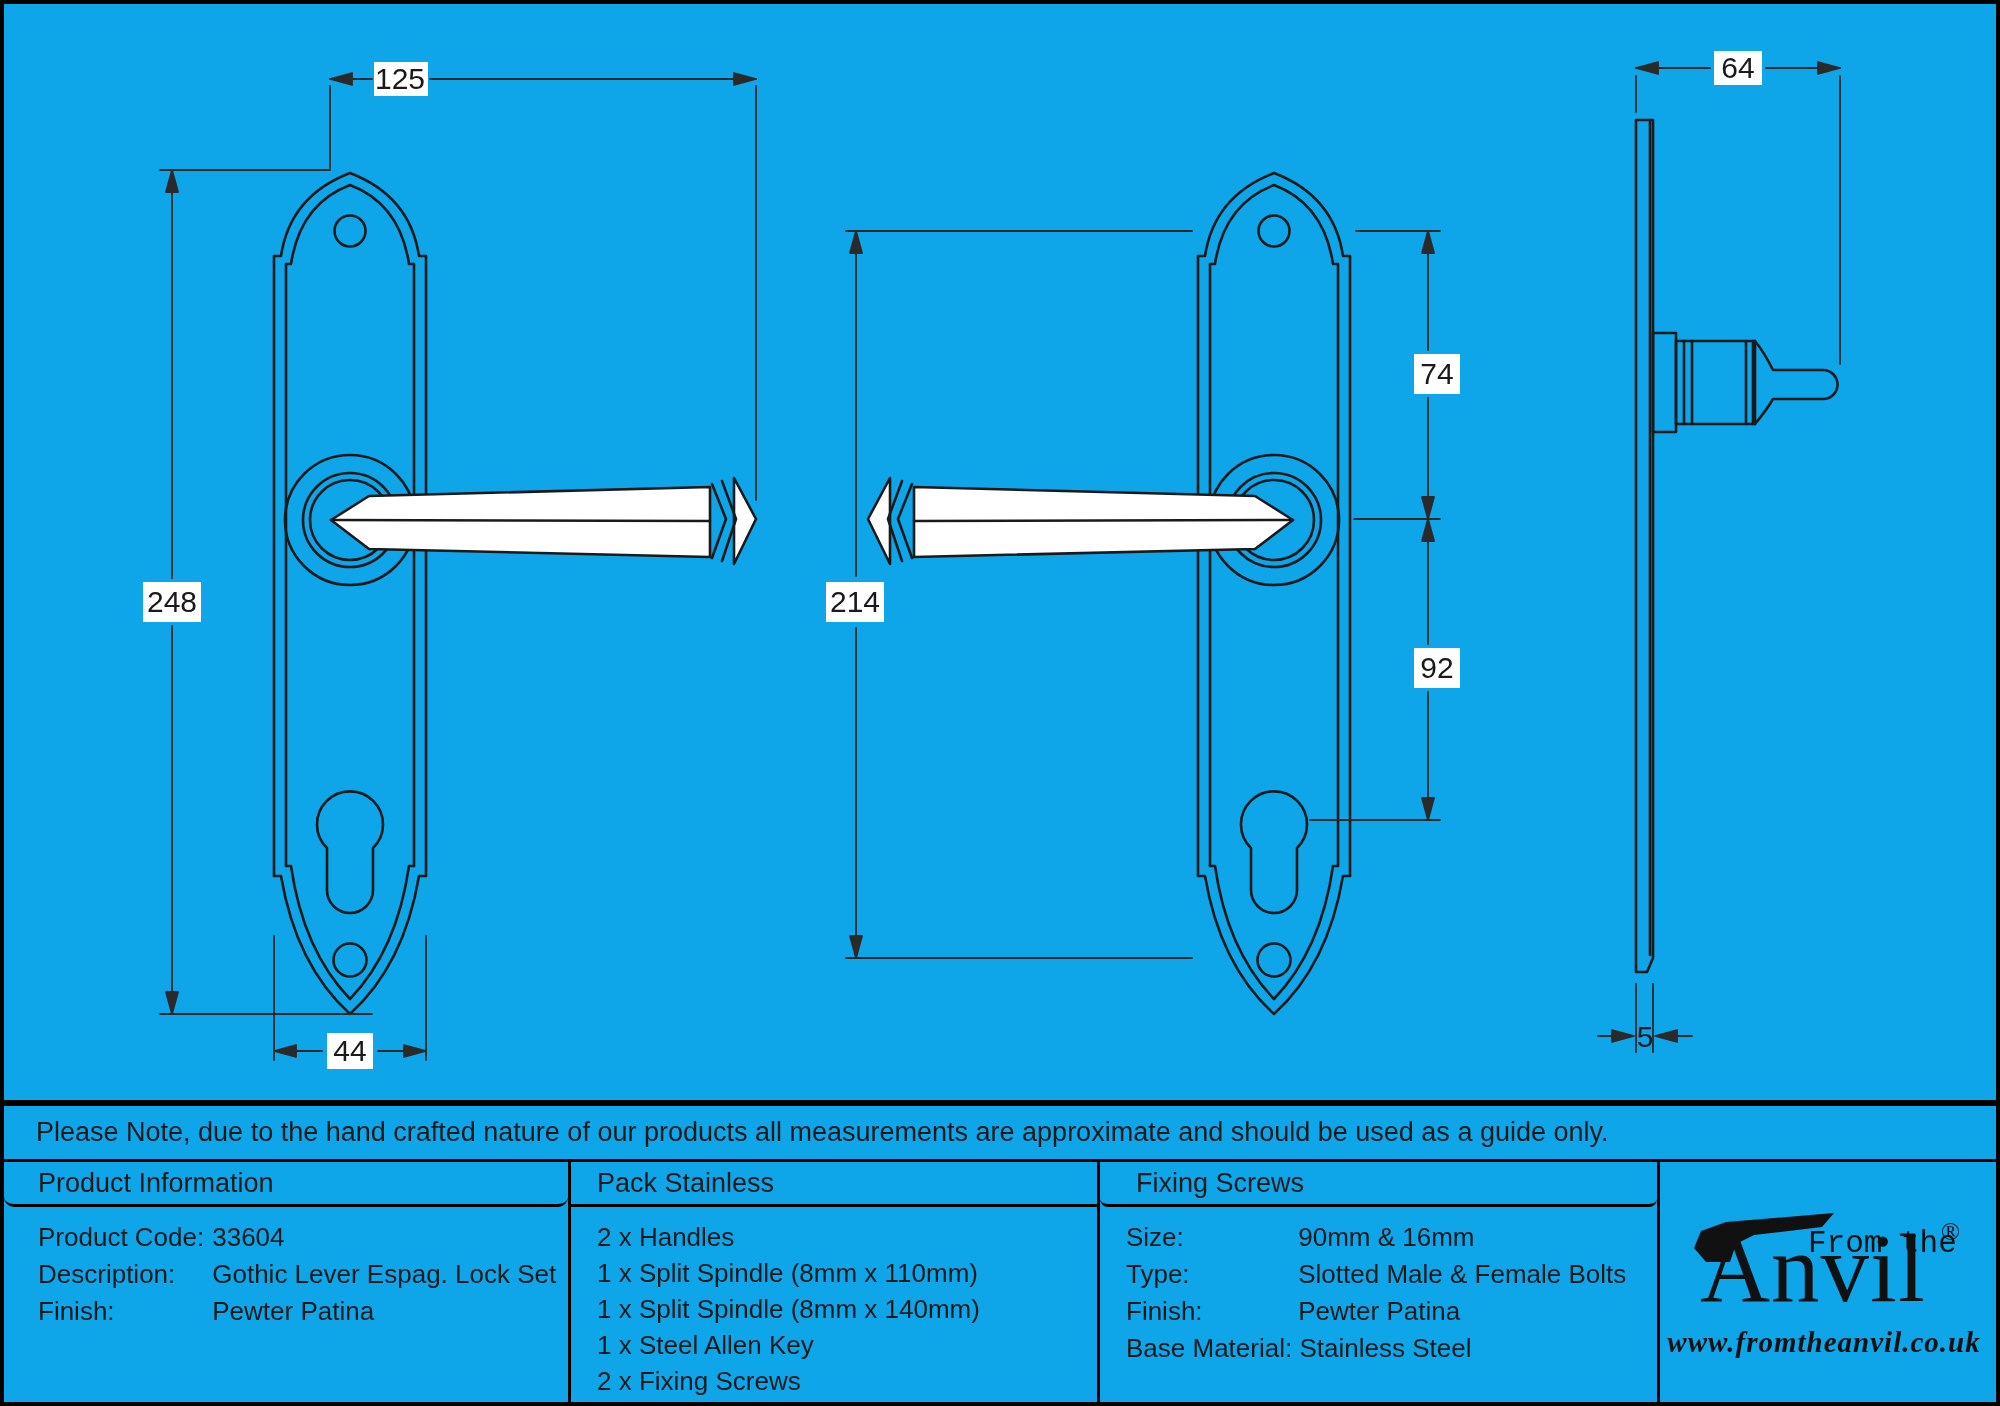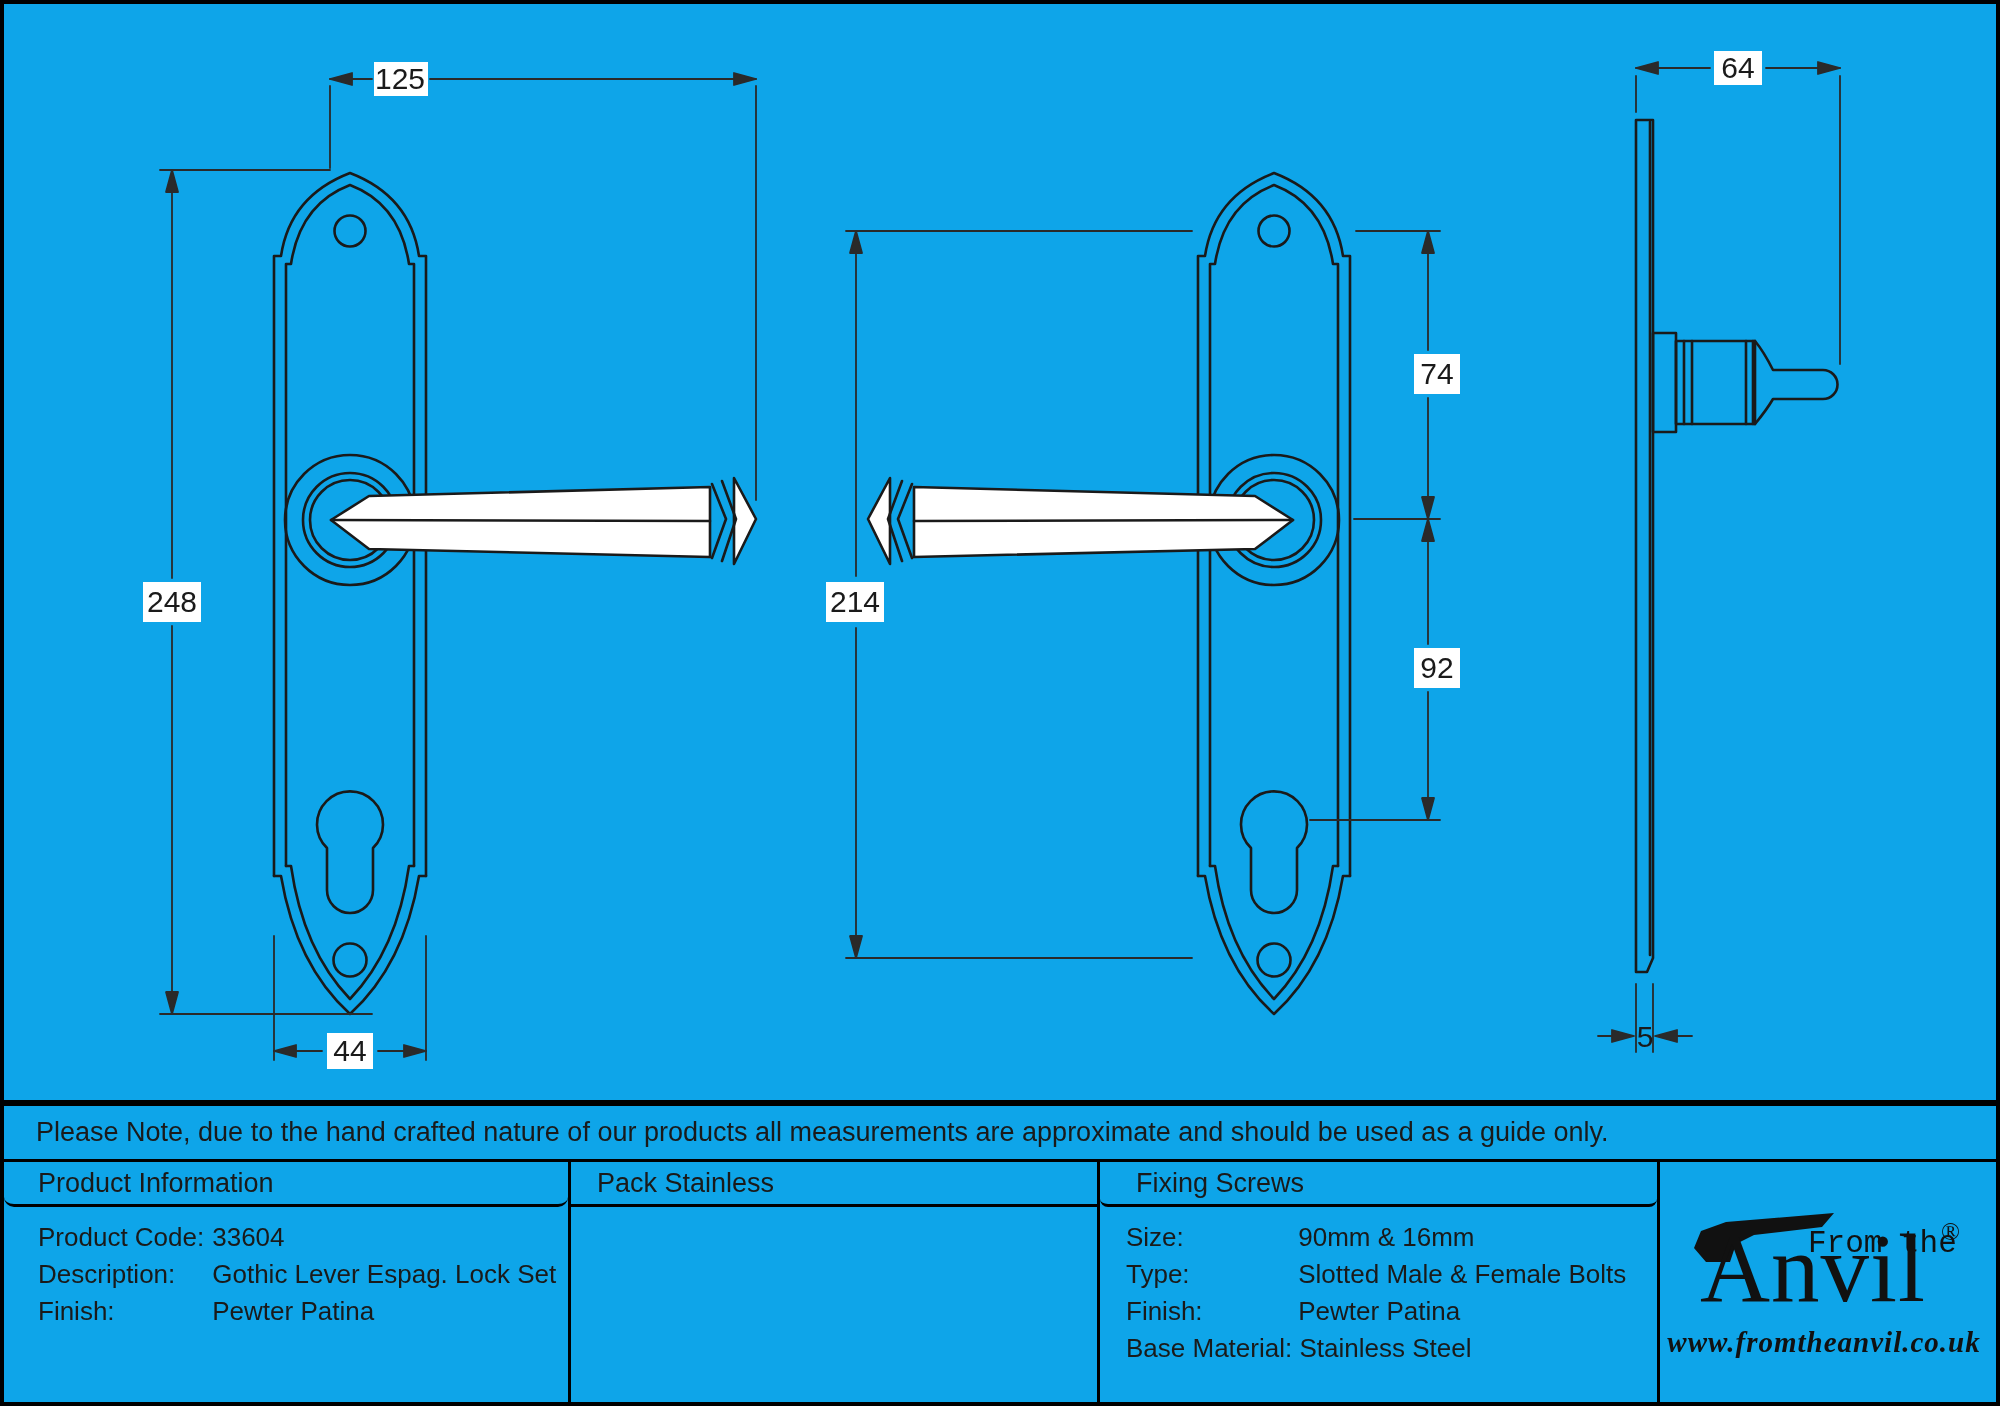--- a/index.html
+++ b/index.html
@@ -219,20 +219,27 @@
         </div>
         <div class="kv-row">
           <span class="k">Finish:</span>
           <span class="v">Pewter Patina</span>
         </div>
       </div>
     </div>
 
     <div class="col col-2">
       <div class="col-header">Pack Stainless</div>
+      <div class="col-body">
+        <div class="pc-line">2 x Handles</div>
+        <div class="pc-line">1 x Split Spindle (8mm x 110mm)</div>
+        <div class="pc-line">1 x Split Spindle (8mm x 140mm)</div>
+        <div class="pc-line">1 x Steel Allen Key</div>
+        <div class="pc-line">2 x Fixing Screws</div>
+      </div>
     </div>
 
     <div class="col col-3">
       <div class="col-header">Fixing Screws</div>
       <div class="col-body">
         <div class="kv-row">
           <span class="k">Size:</span>
           <span class="v">90mm &amp; 16mm</span>
         </div>
         <div class="kv-row">

